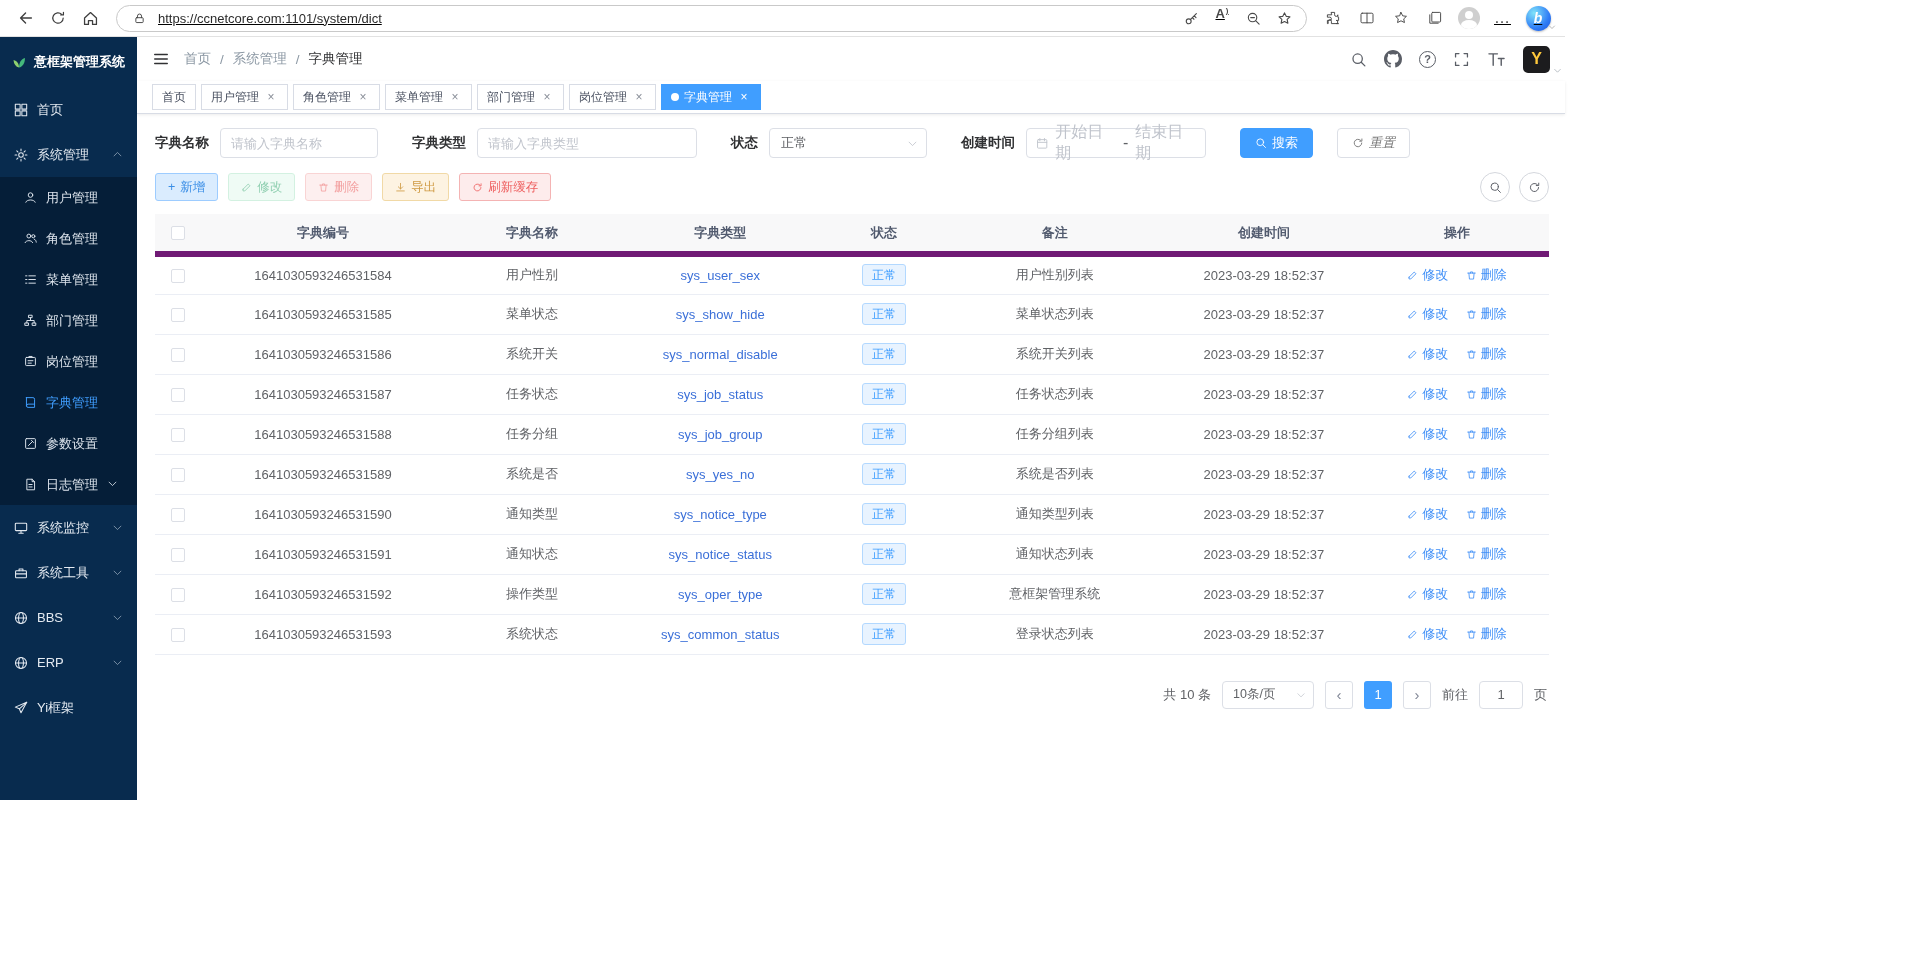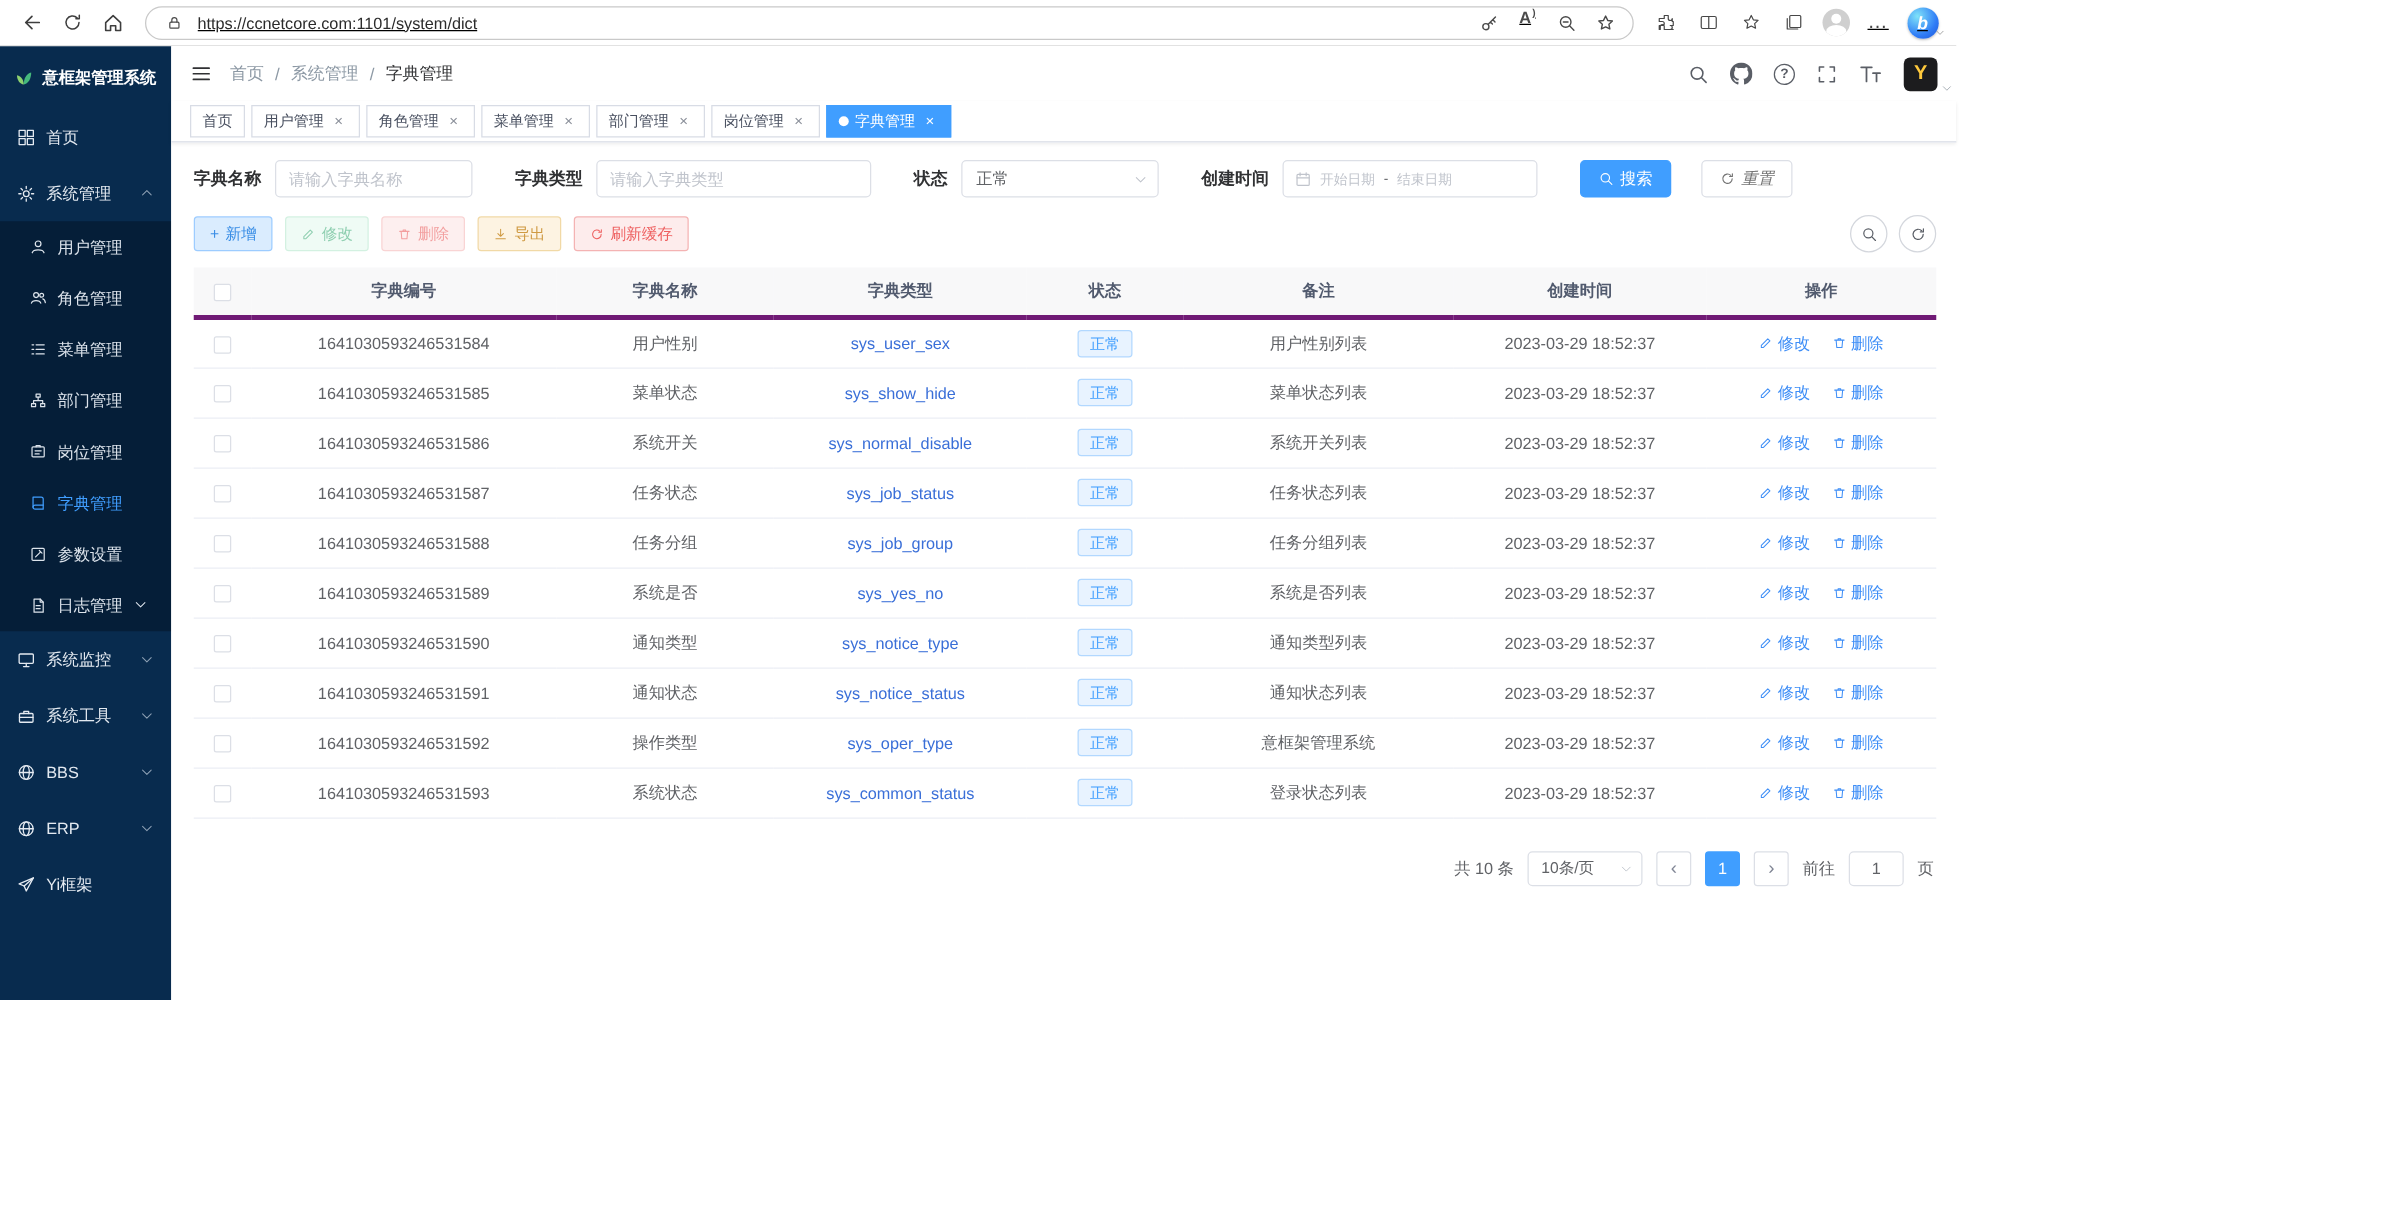--- a/index.html
+++ b/index.html
@@ -77,39 +77,39 @@
 
   .filters { display: flex; align-items: center; flex-wrap: wrap; }
   .fgroup { display: flex; align-items: center; margin: 0 34px 12px 0; }
   .flabel { font-size: 13.5px; font-weight: 700; color: #303133; margin-right: 11px; white-space: nowrap; }
   .finput { height: 30px; border: 1px solid #dcdfe6; border-radius: 4px; padding: 0 10px; font-size: 13px; color: #606266; outline: none; background: #fff; font-family: inherit; }
   .finput::placeholder { color: #c0c4cc; }
   .w158 { width: 158px; }
   .w200 { width: 220px; }
   .fselect { width: 158px; height: 30px; border: 1px solid #dcdfe6; border-radius: 4px; background: #fff; display: flex; align-items: center; padding: 0 8px 0 11px; font-size: 13px; color: #606266; cursor: pointer; }
   .fselect .chev { margin-left: auto; color: #c0c4cc; display: flex; }
-  .fdate { width: 204px; height: 30px; border: 1px solid #dcdfe6; border-radius: 4px; background: #fff; display: flex; align-items: center; gap: 7px; padding: 0 9px; font-size: 11px; color: #c0c4cc; cursor: pointer; }
+  .fdate { width: 180px; height: 30px; border: 1px solid #dcdfe6; border-radius: 4px; background: #fff; display: flex; align-items: center; gap: 7px; padding: 0 9px; font-size: 16px; color: #c0c4cc; cursor: pointer; }
   .fdate .sep { color: #606266; }
   .fbtns { display: flex; align-items: center; gap: 24px; margin-bottom: 12px; justify-content: center; }
   .btn { display: inline-flex; align-items: center; gap: 5px; height: 30px; padding: 0 14px; border-radius: 4px; font-size: 13px; border: 1px solid transparent; cursor: pointer; background: #fff; font-family: inherit; }
   .btn-primary { background: #409eff; border-color: #409eff; color: #fff; }
   .btn-plain { border-color: #dcdfe6; color: #737373; font-style: italic; }
 
   .toolbar { display: flex; align-items: center; gap: 10px; margin: 2px 0 12px; }
   .tbtn { display: inline-flex; align-items: center; gap: 5px; height: 28px; padding: 0 12px; border-radius: 3px; font-size: 12.5px; border: 1px solid; cursor: pointer; background: #fff; font-family: inherit; }
   .tbtn-add   { background: #daecfe; border-color: #9dccff; color: #3a8ee6; }
   .tbtn-edit  { background: #e8f9f0; border-color: #bcead2; color: #53b687; opacity: .65; cursor: not-allowed; }
   .tbtn-del   { background: #fdeaea; border-color: #f7c6c6; color: #ef8080; opacity: .75; cursor: not-allowed; }
   .tbtn-exp   { background: #fdf3e2; border-color: #f1d9a6; color: #cf9a43; }
   .tbtn-cache { background: #fdecec; border-color: #f4b3b3; color: #ee5f5f; }
   .tool-right { margin-left: auto; display: flex; align-items: center; gap: 9px; }
   .circ { width: 30px; height: 30px; border-radius: 50%; border: 1px solid #d4d7dd; background: #fff; display: flex; align-items: center; justify-content: center; color: #5a5e66; cursor: pointer; }
 
   table.grid { width: 100%; border-collapse: collapse; table-layout: fixed; }
-  .grid th { background: #f8f8f9; color: #515a6e; font-size: 13px; font-weight: 700; height: 40px; text-align: center; border-bottom: 4px solid #701a75; white-space: nowrap; }
+  .grid th { background: #f8f8f9; color: #515a6e; font-size: 13px; font-weight: 700; height: 40px; text-align: center; border-bottom: 6px solid #701a75; white-space: nowrap; }
   .grid td { height: 40px; border-bottom: 1px solid #ebeef5; font-size: 13px; color: #606266; text-align: center; white-space: nowrap; overflow: hidden; text-overflow: ellipsis; }
   .cb { width: 14px; height: 14px; border: 1px solid #dcdfe6; border-radius: 2px; background: #fff; display: inline-block; vertical-align: middle; cursor: pointer; }
   .tlink { color: #3a6fd8; cursor: pointer; text-decoration: none; }
   .tag { display: inline-block; padding: 2px 9px; font-size: 12px; line-height: 1.35; color: #409eff; background: #e8f3ff; border: 1px solid #b2d8ff; border-radius: 3px; }
   .ops a { color: #3e8ef7; font-size: 13px; display: inline-flex; align-items: center; gap: 4px; cursor: pointer; text-decoration: none; }
   .ops a + a { margin-left: 14px; }
 
   .pager { display: flex; align-items: center; justify-content: flex-end; gap: 11px; margin: 26px 2px 0; font-size: 13px; color: #606266; }
   .psize { width: 92px; height: 28px; border: 1px solid #dcdfe6; border-radius: 4px; background: #fff; display: flex; align-items: center; padding: 0 7px 0 10px; font-size: 12.5px; color: #606266; cursor: pointer; }
   .psize .chev { margin-left: auto; color: #c0c4cc; display: flex; }

